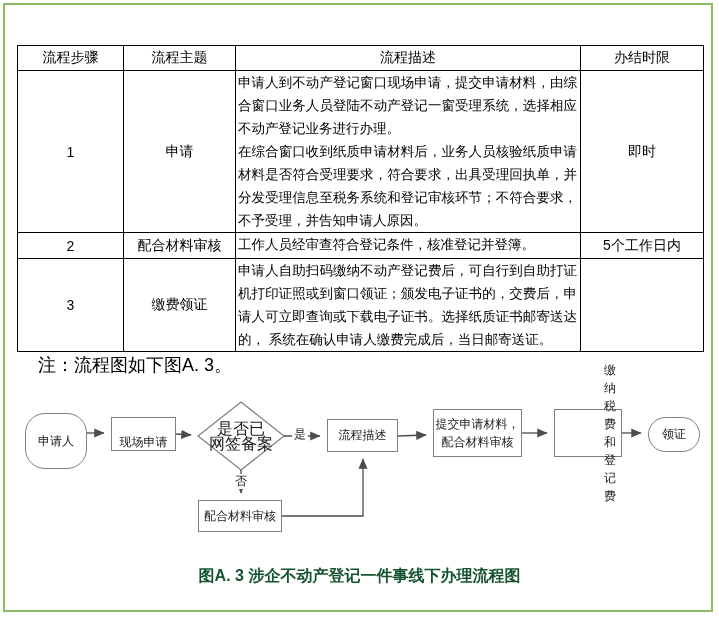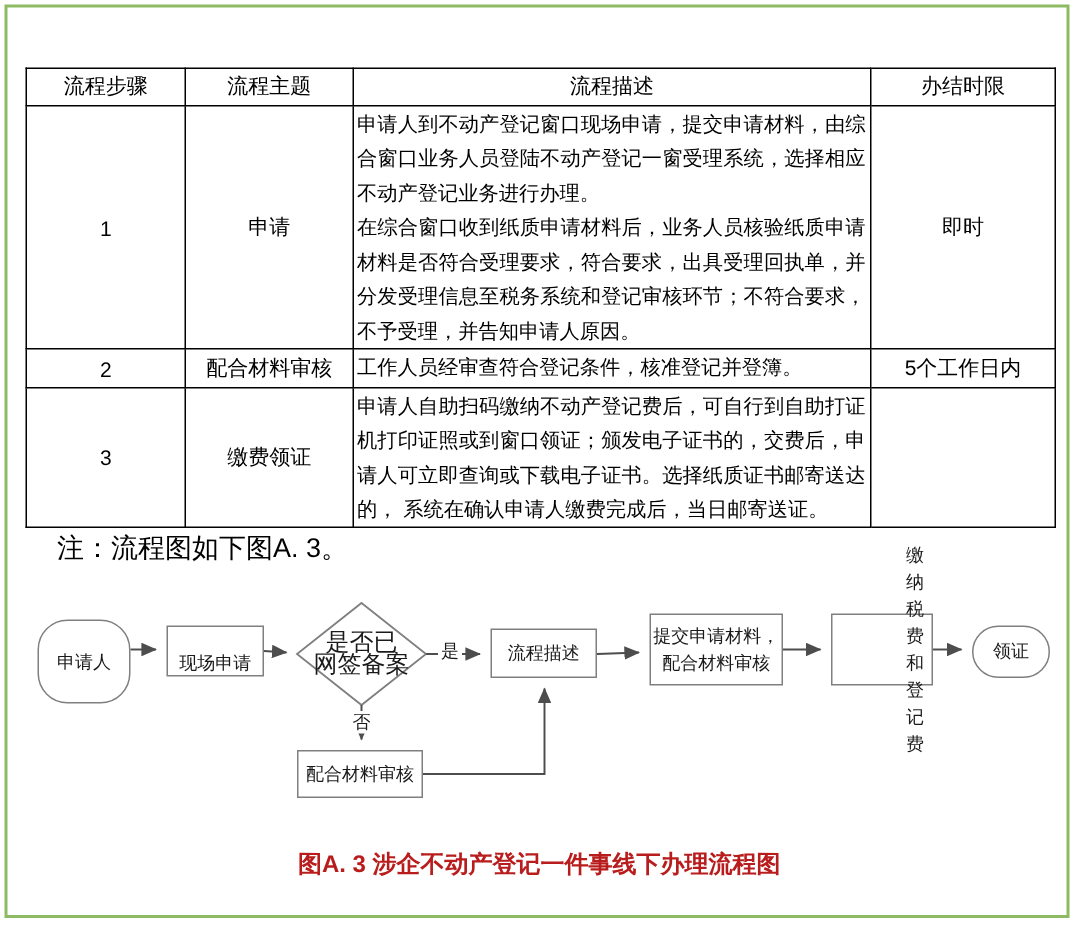--- a/index.html
+++ b/index.html
@@ -61,21 +61,21 @@
   }
   .edge-label {
     position:absolute; background:#fff; font-size:12px; color:#1a1a1a;
     text-align:center; z-index:3; line-height:15px;
   }
   .lbl-yes { left:292px; top:427px; width:16px; height:15px; }
   .lbl-no  { left:233px; top:474px; width:16px; height:15px; }
   
   .caption {
     position:absolute; left:0; top:566px; width:719px;
-    text-align:center; font-size:16px; font-weight:bold; color:#b91c1c;
+    text-align:center; font-size:16px; font-weight:bold; color:#14532d;
   }
 </style>
 </head>
 <body>
 
 <div class="frame"></div>
 
 <table class="process-table">
   <colgroup>
       <col class="c1">

